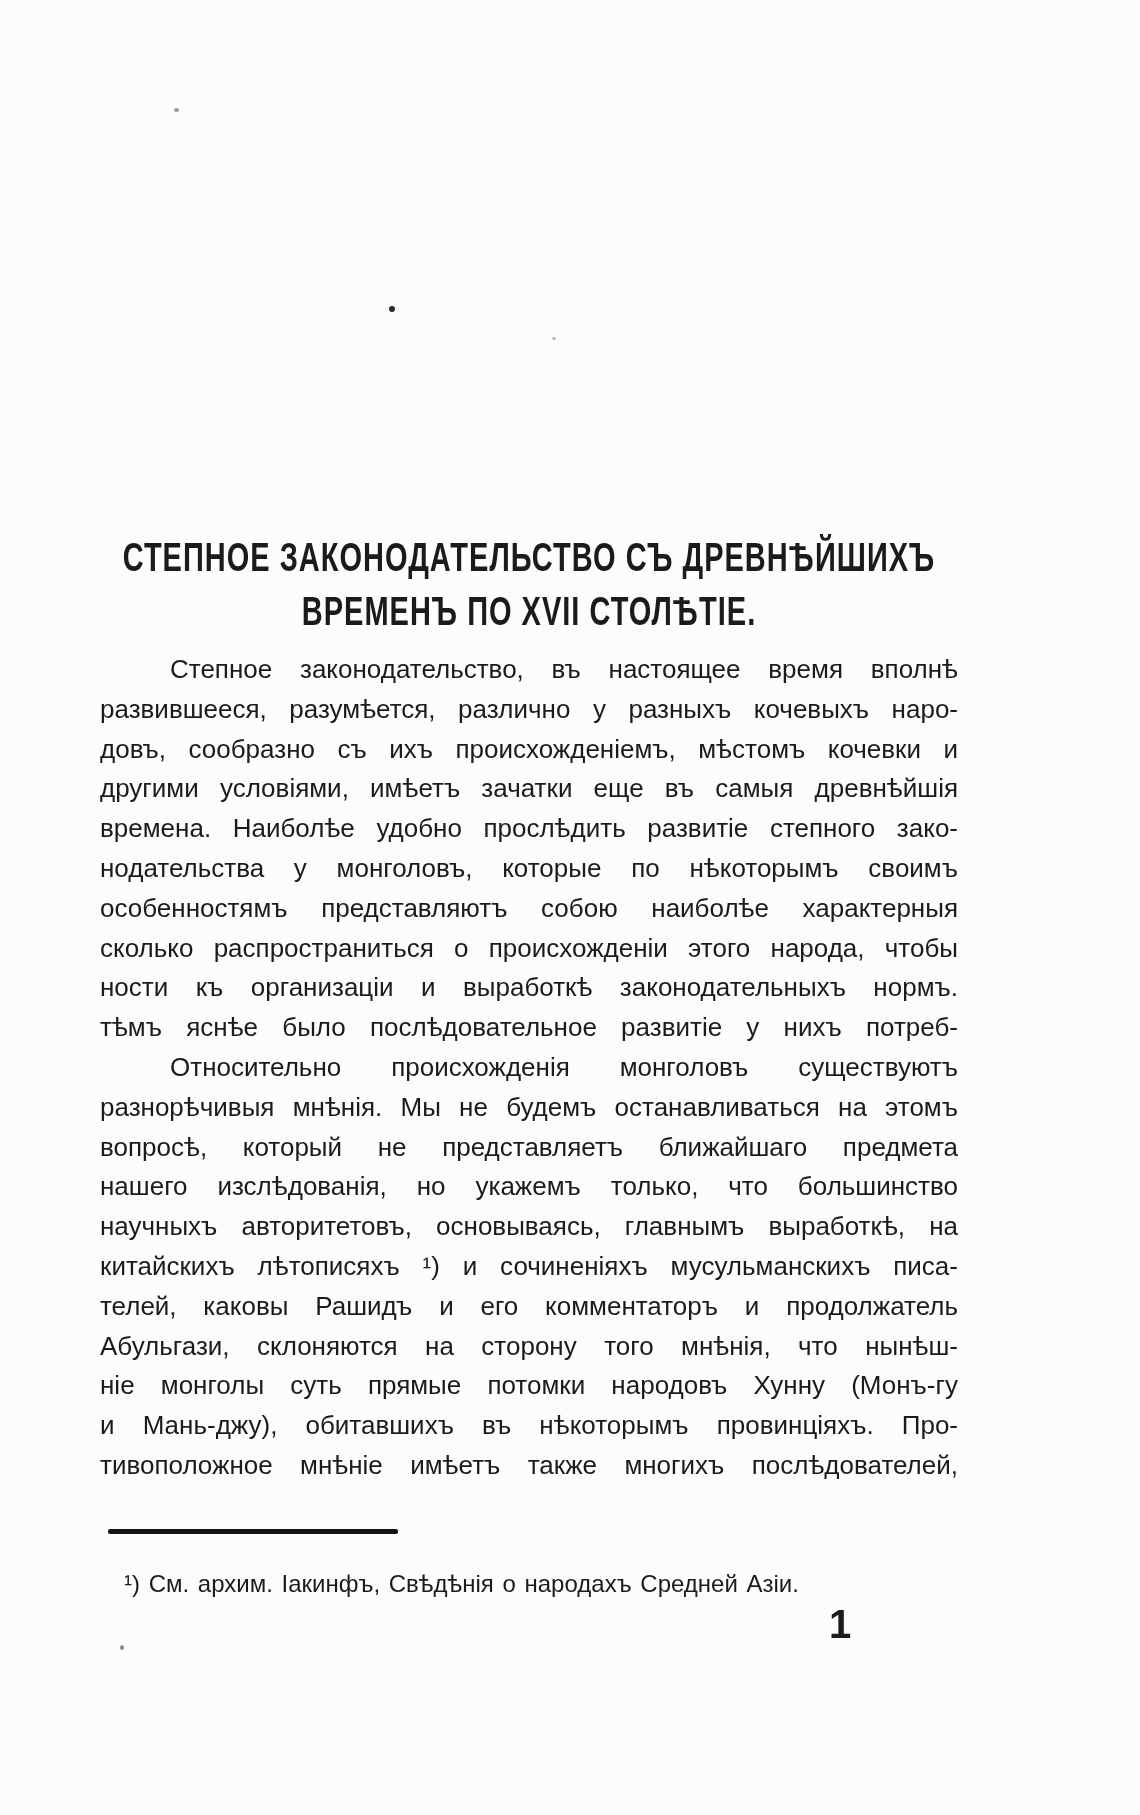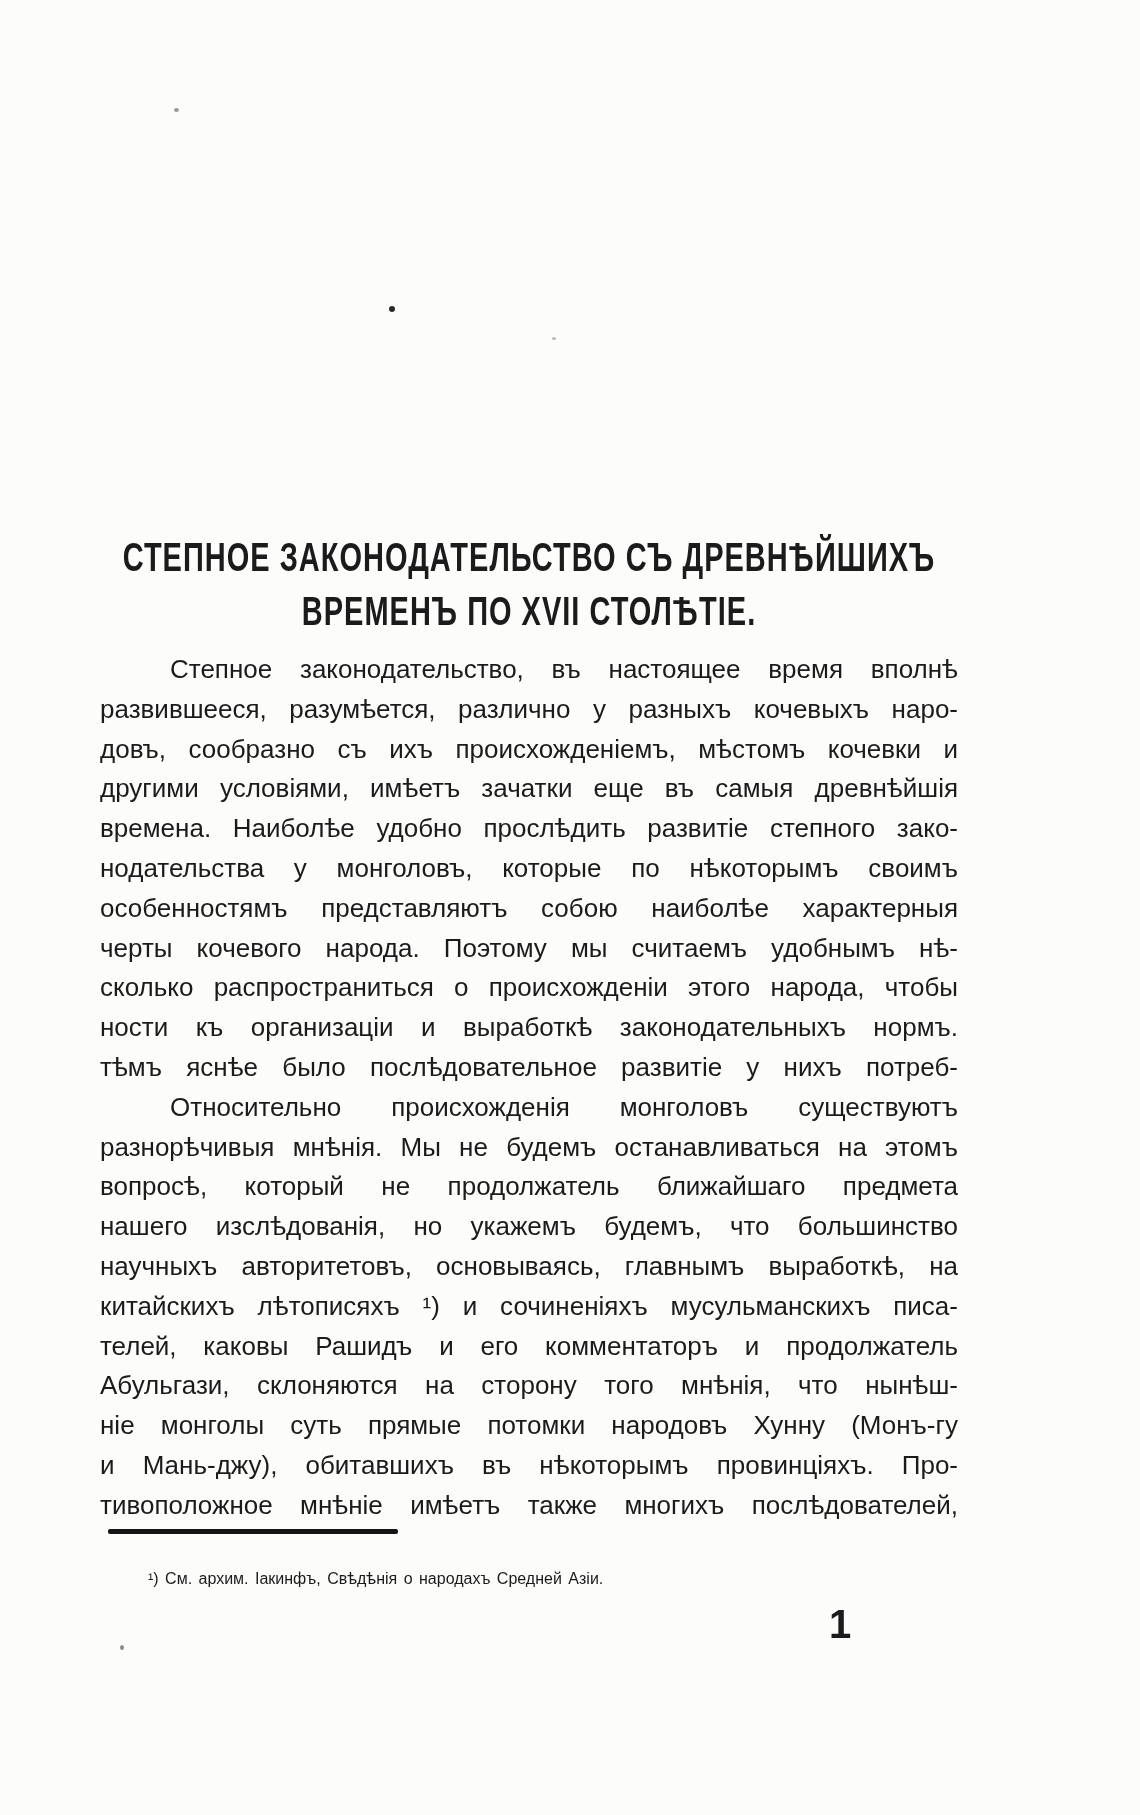--- a/index.html
+++ b/index.html
@@ -23,21 +23,21 @@
     height:39.8px; line-height:39.8px; font-size:26px;
     text-align:justify; text-align-last:justify; overflow:hidden;
     white-space:normal;
   }
   .line.indent{ text-indent:70px; }
   .footnote-rule{
     position:absolute; left:108px; top:1529px; width:290px; height:5px;
     background:#141414; border-radius:2px;
   }
   .footnote{
-    position:absolute; left:148px; top:1570px; font-size:16px;
+    position:absolute; left:124px; top:1570px; font-size:24px;
     word-spacing:2px; white-space:nowrap;
   }
   .page-number{
     position:absolute; left:816px; top:1602px; width:48px; text-align:center;
     font-size:40px; font-weight:bold;
   }
   .speck{ position:absolute; border-radius:50%; }
   .speck.s1{ left:174px; top:108px; width:5px; height:4px; background:#9a9a9a; }
   .speck.s2{ left:389px; top:306px; width:6px; height:6px; background:#2a2a2a; }
   .speck.s3{ left:552px; top:337px; width:4px; height:3px; background:#b9b9b6; }
@@ -57,28 +57,27 @@
   <div class="title-line l2">ВРЕМЕНЪ ПО XVII СТОЛѢТІЕ.</div>
 
   <div class="body-text">
     <div class="line indent">Степное законодательство, въ настоящее время вполнѣ</div>
     <div class="line">развившееся, разумѣется, различно у разныхъ кочевыхъ наро-</div>
     <div class="line">довъ, сообразно съ ихъ происхожденіемъ, мѣстомъ кочевки и</div>
     <div class="line">другими условіями, имѣетъ зачатки еще въ самыя древнѣйшія</div>
     <div class="line">времена. Наиболѣе удобно прослѣдить развитіе степного зако-</div>
     <div class="line">нодательства у монголовъ, которые по нѣкоторымъ своимъ</div>
     <div class="line">особенностямъ представляютъ собою наиболѣе характерныя</div>
-    <div class="line">черты кочевого народа. Поэтому мы считаемъ удобнымъ нѣ-</div>
     <div class="line">сколько распространиться о происхожденіи этого народа, чтобы</div>
     <div class="line">ности къ организаціи и выработкѣ законодательныхъ нормъ.</div>
     <div class="line">тѣмъ яснѣе было послѣдовательное развитіе у нихъ потреб-</div>
     <div class="line indent">Относительно происхожденія монголовъ существуютъ</div>
     <div class="line">разнорѣчивыя мнѣнія. Мы не будемъ останавливаться на этомъ</div>
-    <div class="line">вопросѣ, который не продолжатель ближайшаго предмета</div>
-    <div class="line">нашего изслѣдованія, но укажемъ будемъ, что большинство</div>
+    <div class="line">вопросѣ, который не представляетъ ближайшаго предмета</div>
+    <div class="line">нашего изслѣдованія, но укажемъ только, что большинство</div>
     <div class="line">научныхъ авторитетовъ, основываясь, главнымъ выработкѣ, на</div>
     <div class="line">китайскихъ лѣтописяхъ ¹) и сочиненіяхъ мусульманскихъ писа-</div>
     <div class="line">телей, каковы Рашидъ и его комментаторъ и продолжатель</div>
     <div class="line">Абульгази, склоняются на сторону того мнѣнія, что нынѣш-</div>
     <div class="line">ніе монголы суть прямые потомки народовъ Хунну (Монъ-гу</div>
     <div class="line">и Мань-джу), обитавшихъ въ нѣкоторымъ провинціяхъ. Про-</div>
     <div class="line">тивоположное мнѣніе имѣетъ также многихъ послѣдователей,</div>
   </div>
 
   <div class="footnote-rule"></div>

